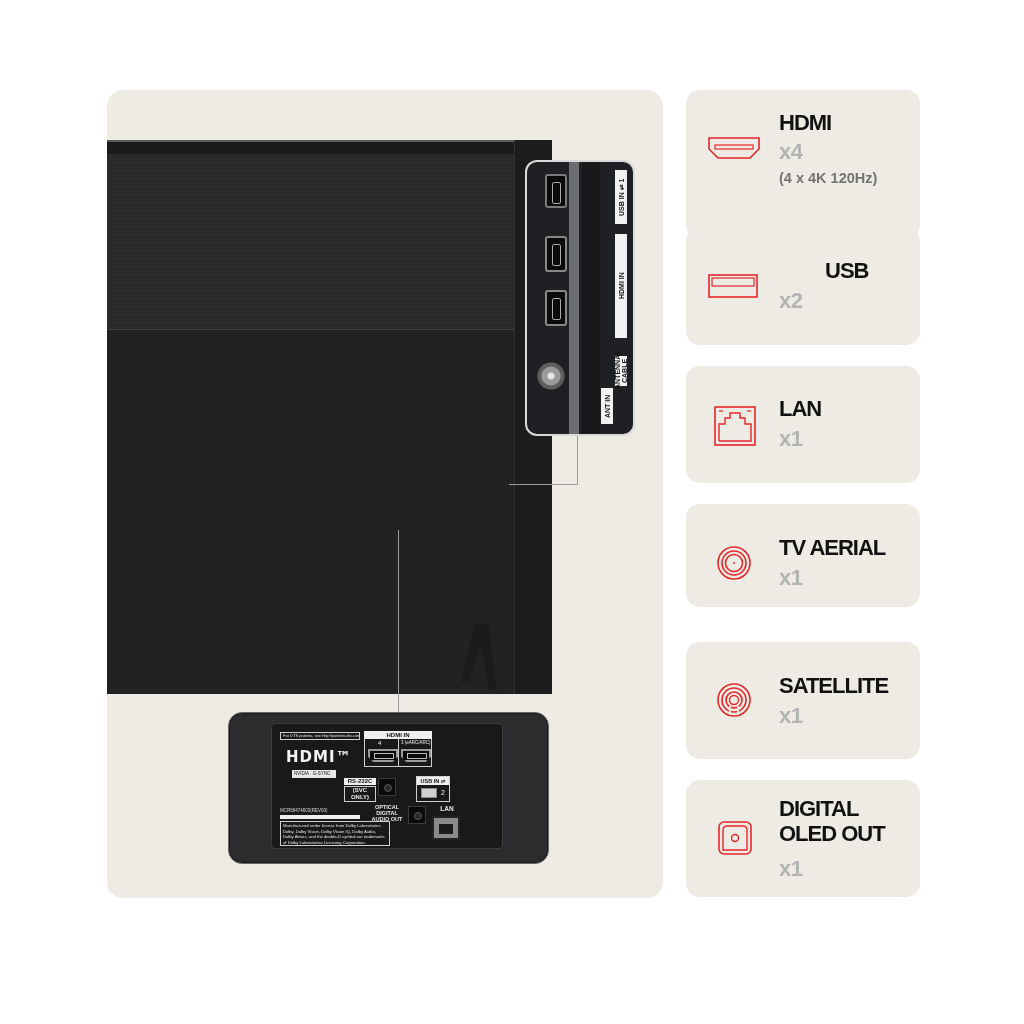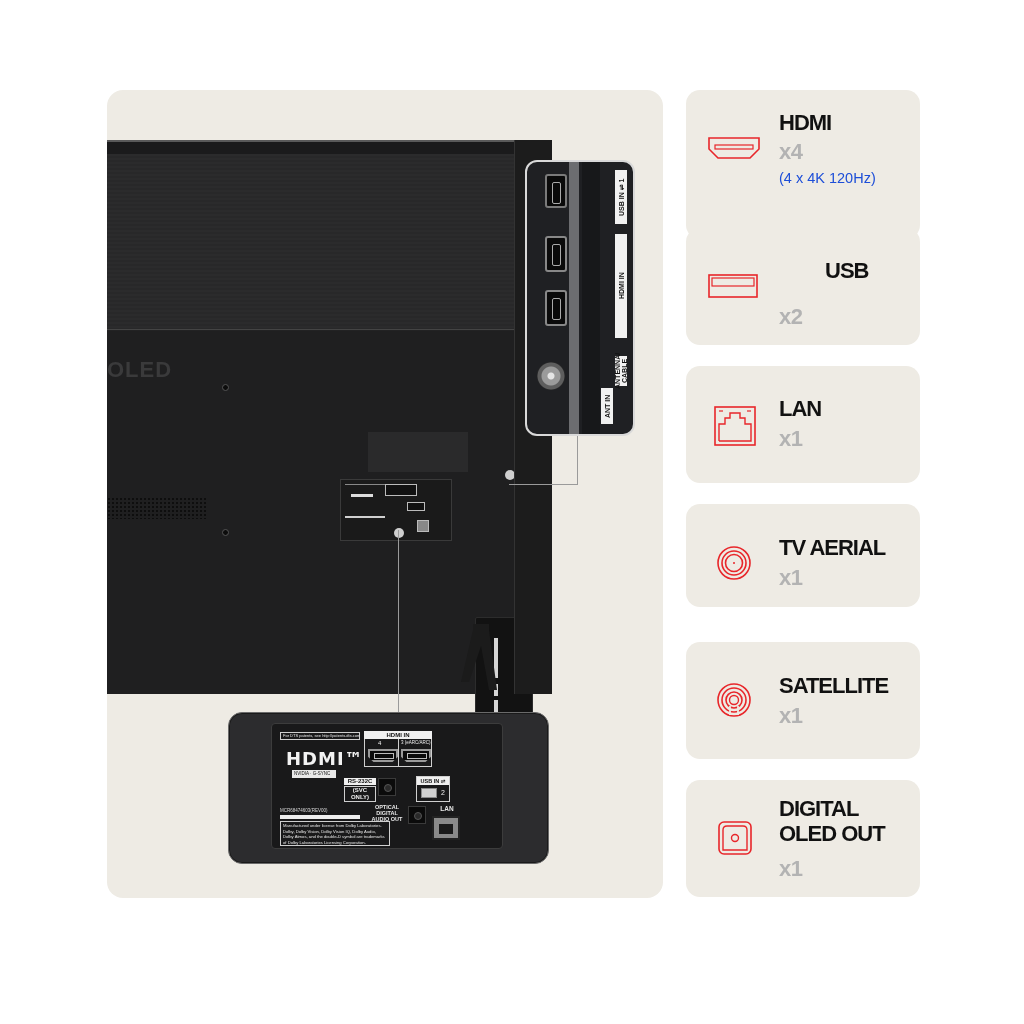--- a/index.html
+++ b/index.html
@@ -96,21 +96,21 @@
     }
     .cb-inner {
       position: absolute; left: 42px; top: 10px; width: 232px; height: 126px;
       background: #19191a; border: 1px solid #3c3c3c; border-radius: 4px;
     }
     .tiny-white-box {
       position: absolute; border: 1px solid #cfcfcf; color: #e5e5e5; font-size: 4px; line-height: 1.2;
       padding: 1px 2px; white-space: nowrap; overflow: hidden;
     }
     .hdmi-logo-text {
-      position: absolute; color: #f2f2f2; font-weight: 900; font-size: 18px; letter-spacing: 1px;
+      position: absolute; color: #f2f2f2; font-weight: 900; font-size: 15px; letter-spacing: 1px;
       font-family: "DejaVu Sans", sans-serif;
     }
     .hdmi-in-header {
       position: absolute; background: #f0f0f0; color: #111; font-size: 6px; font-weight: bold; text-align: center; line-height: 8px;
     }
     .port-num { position: absolute; color: #f0f0f0; font-size: 6px; }
     .hdmi-port-h {
       position: absolute; width: 30px; height: 13px; background: #0a0a0a; border: 2px solid #9a9a9a;
       clip-path: polygon(0 0, 100% 0, 100% 60%, 82% 100%, 18% 100%, 0 60%);
     }
@@ -139,55 +139,30 @@
     }
     .card-icon { position: absolute; left: 22px; }
     .card-title {
       position: absolute; left: 93px; color: #111111; font-weight: bold; font-size: 22px; letter-spacing: -1px; line-height: 24px;
       font-family: "Liberation Sans", sans-serif;
     }
     .card-count {
       position: absolute; left: 93px; color: #b3b3b3; font-weight: bold; font-size: 22px; line-height: 24px; letter-spacing: -0.5px;
     }
     .card-note {
-      position: absolute; left: 93px; color: #1d4ed8; font-weight: normal; font-size: 14.5px; line-height: 18px;
+      position: absolute; left: 93px; color: #737373; font-weight: bold; font-size: 14.5px; line-height: 18px;
     }
   </style>
 </head>
 <body>
 
 <div class="hero">
   <div class="tv">
     <div class="tv-top-frame"></div>
     <div class="tv-upper"></div>
-    <div class="tv-lower">
-      <div class="tv-logo">OLED</div>
-      <div class="screw" style="left:115px; top:53px;"></div>
-      <div class="screw" style="left:115px; top:198px;"></div>
-      <div class="speaker-grille"></div>
-      <div class="label-plate"></div>
-
-      <div class="port-panel-small" style="left:233px; top:148px; width:112px; height:62px;">
-        <div class="mini-line" style="left:4px; top:4px; width:40px; height:1px; background:#888;"></div>
-        <div class="mini-box" style="left:44px; top:4px; width:32px; height:12px;"></div>
-        <div class="mini-line" style="left:10px; top:14px; width:22px; height:3px; background:#ddd;"></div>
-        <div class="mini-box" style="left:66px; top:22px; width:18px; height:9px;"></div>
-        <div class="mini-line" style="left:4px; top:36px; width:40px; height:2px;"></div>
-        <div class="mini-box" style="left:76px; top:40px; width:12px; height:12px; background:#888;"></div>
-      </div>
-      <div class="leader-dot" style="left:287px; top:197px;"></div>
-
-      <div class="side-panel-small">
-        <div class="vbar" style="left:18px; top:20px; height:40px;"></div>
-        <div class="vbar" style="left:18px; top:66px; height:12px;"></div>
-        <div class="vbar" style="left:18px; top:82px; height:30px;"></div>
-        <div class="vbar" style="left:18px; top:126px; height:14px;"></div>
-      </div>
-      <div class="leader-dot" style="left:398px; top:139px;"></div>
-    </div>
     <div class="side-bracket"></div>
   </div>
 
   <svg class="stand" style="left:352px; top:534px; width:46px; height:68px;" viewBox="0 0 46 68">
     <polygon points="14,0 30,0 30,6 38,66 30,66 22,22 10,58 2,58 14,6" fill="#1b1b1b"></polygon>
   </svg>
 
   <div class="leader-line" style="left:291px; top:440px; width:1px; height:186px;"></div>
   <div class="leader-line" style="left:402px; top:394px; width:68px; height:1px;"></div>
   <div class="leader-line" style="left:470px; top:346px; width:1px; height:49px;"></div>
@@ -251,21 +226,21 @@
   <div class="card-count" style="top:50px;">x4</div>
   <div class="card-note" style="top:79px;">(4 x 4K 120Hz)</div>
 </div>
 
 <div class="card" style="top:228px; height:117px;">
   <svg class="card-icon" style="top:46px;" width="50" height="24" viewBox="0 0 50 24">
     <rect x="1" y="1" width="48" height="22" fill="none" stroke="#e8262a" stroke-width="1.6"></rect>
     <rect x="4" y="4" width="42" height="8" fill="none" stroke="#e8262a" stroke-width="1.2"></rect>
   </svg>
   <div class="card-title" style="top:31px;margin-left:46px;">USB</div>
-  <div class="card-count" style="top:77px;">x2</div>
+  <div class="card-count" style="top:61px;">x2</div>
 </div>
 
 <div class="card" style="top:366px; height:117px;">
   <svg class="card-icon" style="top:40px; left:28px;" width="42" height="40" viewBox="0 0 42 40">
     <rect x="1" y="1" width="40" height="38" fill="none" stroke="#e8262a" stroke-width="1.6"></rect>
     <polyline points="5,35 5,18 11,18 11,12 16,12 16,7 26,7 26,12 31,12 31,18 37,18 37,35 5,35" fill="none" stroke="#e8262a" stroke-width="1.4"></polyline>
     <line x1="5" y1="5" x2="9" y2="5" stroke="#e8262a" stroke-width="1.2"></line>
     <line x1="33" y1="5" x2="37" y2="5" stroke="#e8262a" stroke-width="1.2"></line>
   </svg>
   <div class="card-title" style="top:31px;">LAN</div>

